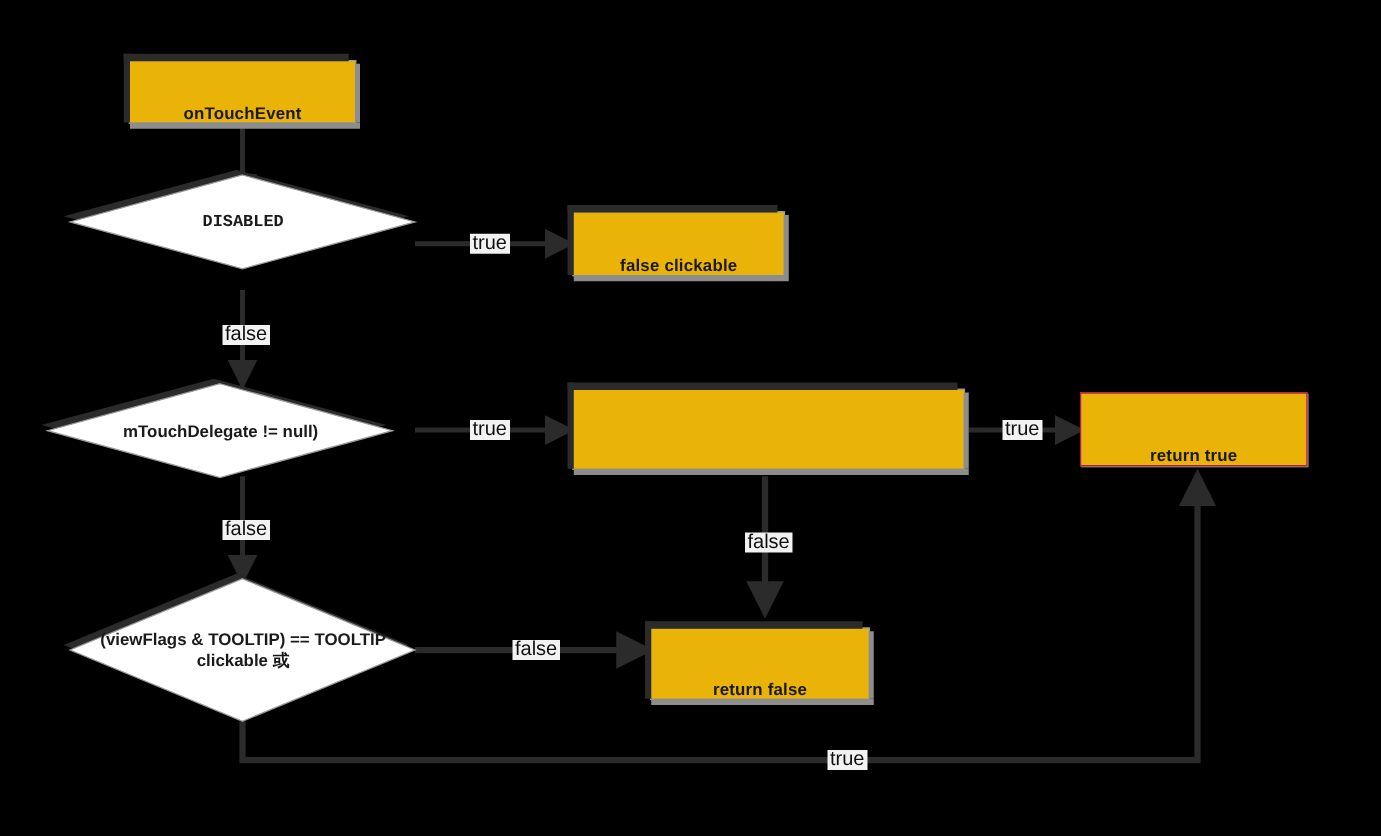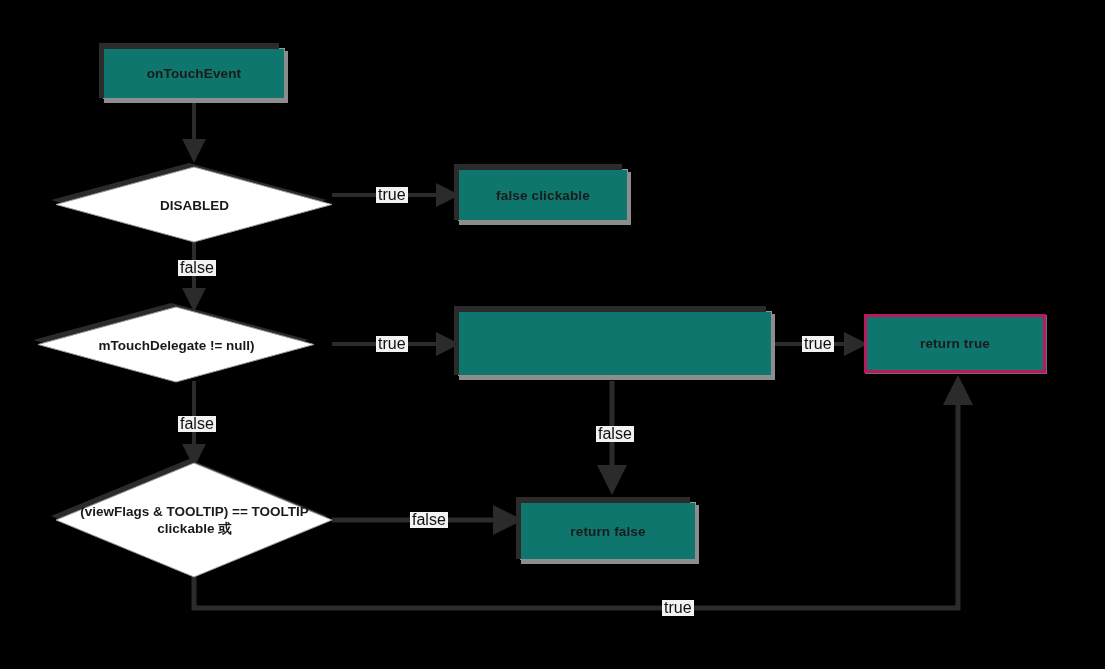--- a/index.html
+++ b/index.html
@@ -27,25 +27,25 @@
     position: absolute;
     left: 0; top: 0;
     width: 1105px;
     height: 669px;
     pointer-events: none;
   }
 
   
   .node-box {
     position: absolute;
-    background: #0f766e;
+    background: #eab308;
     border: 1px solid #9a9a9a;
     box-sizing: border-box;
     display: flex;
-    align-items: center;
+    align-items: flex-end;
     justify-content: center;
     color: #1a1a1a;
     font-weight: bold;
     font-size: 13.5px;
     letter-spacing: 0.15px;
     z-index: 5;
   }
   .node-box .shadow-top {
     position: absolute;
     left: -5px;
@@ -73,21 +73,21 @@
   .node-box .shadow-right {
     position: absolute;
     right: -4px;
     top: 2px;
     width: 4px;
     height: calc(100% - 2px);
     background: #8d8d8d;
   }
 
   .node-box.plain {
-    border: 3px solid #be185d;
+    border: 1px solid #be185d;
     box-shadow: 1px 1px 0 0 #6f6f6f;
   }
 
   
   .diamond-wrap {
     position: absolute;
     z-index: 5;
   }
   .diamond-wrap svg.dshape {
     position: absolute;
@@ -154,21 +154,21 @@
   </svg>
 
   <div class="node-box" style="left:103px; top:48px; width:182px; height:51px;">
     <span class="shadow-top"></span>
     <span class="shadow-left"></span>
     <span class="shadow-bottom"></span>
     <span class="shadow-right"></span>
     <span>onTouchEvent</span>
   </div>
 
-  <div class="diamond-wrap" style="left:56px; top:167px; width:277px; height:75px;">
+  <div class="diamond-wrap" style="left:56px; top:140px; width:277px; height:75px;font-family:Liberation Mono, monospace;">
     <svg class="dshape" width="277" height="75" viewBox="0 0 277 75" xmlns="http://www.w3.org/2000/svg">
       <polygon points="133,-4 271,33 133,70 -5,33" fill="#2b2b2b"></polygon>
       <polygon points="138,0 276,37.5 138,75 0,37.5" fill="#ffffff" stroke="#9a9a9a" stroke-width="1"></polygon>
     </svg>
     <div class="diamond-label">
       <span>DISABLED</span>
     </div>
   </div>
 
   <div class="node-box" style="left:458px; top:169px; width:170px; height:52px;">

